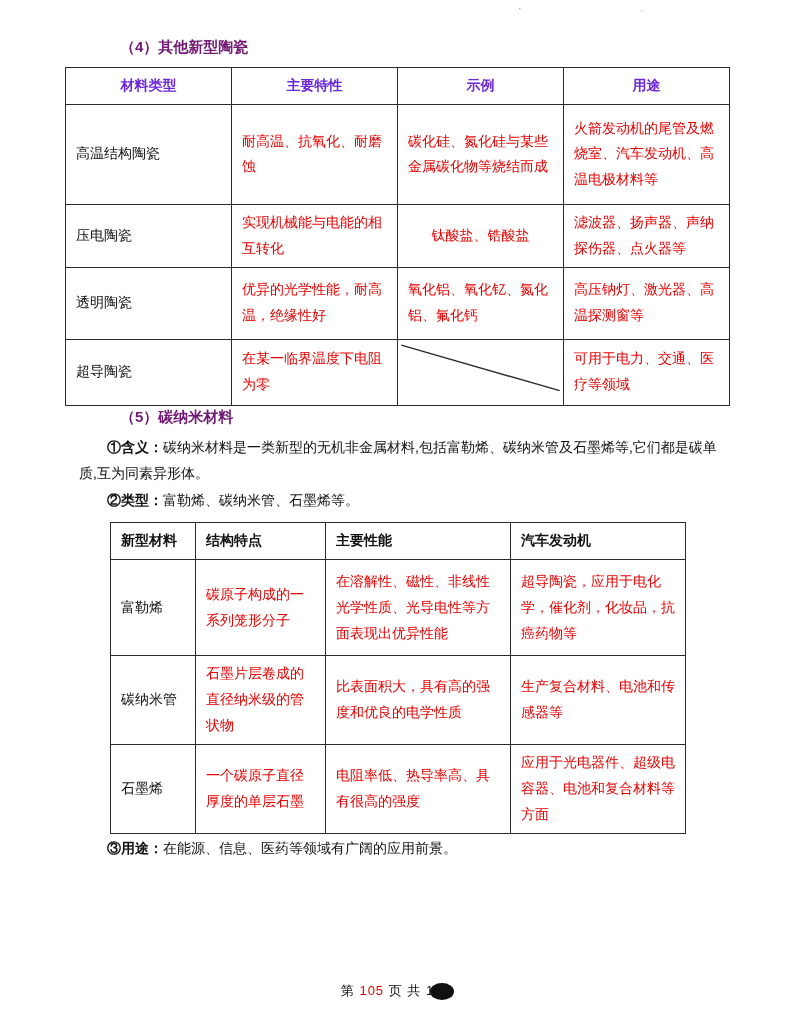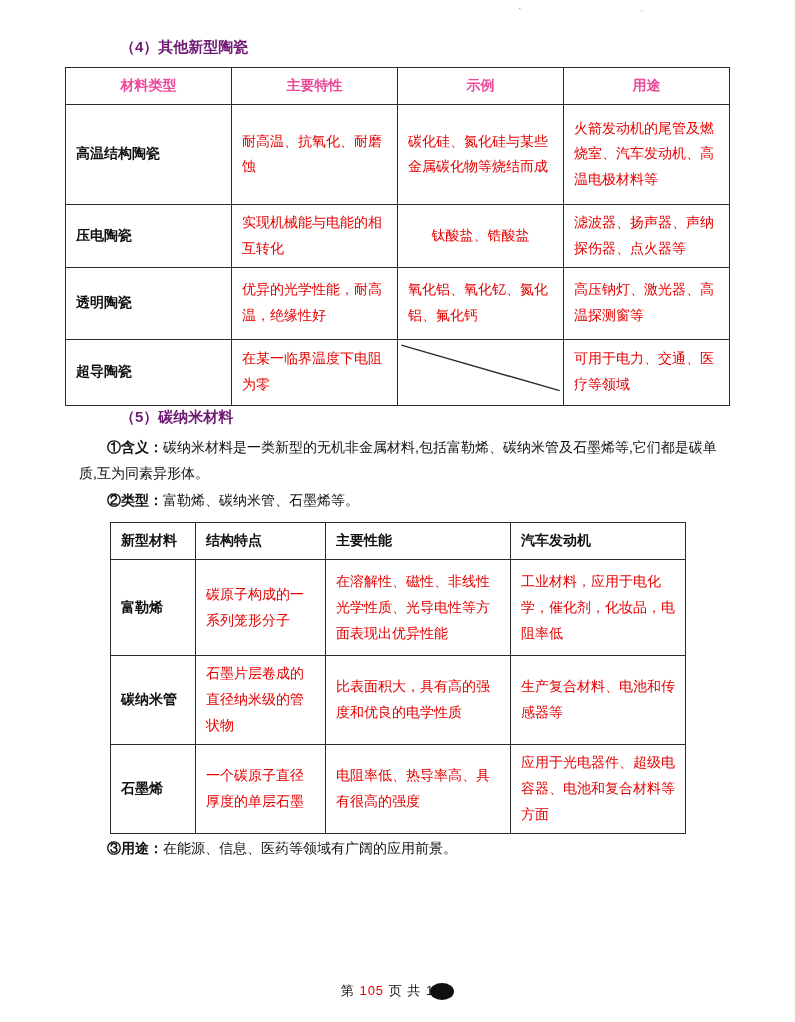--- a/index.html
+++ b/index.html
@@ -13,25 +13,25 @@
   .sec4-title { margin-left:55px; margin-bottom:10px; }
   .sec5-title { margin-left:55px; margin-top:2px; margin-bottom:8px; }
 
   table { border-collapse:collapse; table-layout:fixed; }
   th, td {
     border:1px solid #2b2b2b; vertical-align:middle;
     font-size:14px; line-height:1.85; padding:5px 10px;
     word-break:break-all; text-align:left;
   }
   .t1 { width:665px; }
-  .t1 th { text-align:center; font-weight:bold; color:#ec4899; height:32px; }
+  .t1 th { text-align:center; font-weight:bold; color:#6d28d9; height:32px; }
   .t2 { width:575px; margin-left:45px; margin-top:8px; }
   .t2 th { font-weight:bold; color:#111; height:30px; }
 
-  .mat { font-weight:bold; color:#111; }
+  .mat { font-weight:normal; color:#111; }
   .red { color:#e60000; }
   .center { text-align:center; }
 
   .diag-cell { position:relative; padding:0; }
   .diag-cell svg { position:absolute; left:0; top:0; width:100%; height:100%; display:block; }
 
   .para { font-size:14px; line-height:1.85; color:#111; margin-left:14px; margin-top:2px; }
   .para-indent { text-indent:2em; }
   .para-label { font-weight:bold; }
 
@@ -124,21 +124,21 @@
           <th style="width:130px">结构特点</th>
           <th style="width:185px">主要性能</th>
           <th style="width:175px">汽车发动机</th>
         </tr>
       </thead>
       <tbody>
         <tr class="s1">
           <td class="mat">富勒烯</td>
           <td class="red">碳原子构成的一系列笼形分子</td>
           <td class="red">在溶解性、磁性、非线性光学性质、光导电性等方面表现出优异性能</td>
-          <td class="red">工业材料，应用于电化学，催化剂，化妆品，电阻率低</td>
+          <td class="red">超导陶瓷，应用于电化学，催化剂，化妆品，抗癌药物等</td>
         </tr>
         <tr class="s2">
           <td class="mat">碳纳米管</td>
           <td class="red">石墨片层卷成的直径纳米级的管状物</td>
           <td class="red">比表面积大，具有高的强度和优良的电学性质</td>
           <td class="red">生产复合材料、电池和传感器等</td>
         </tr>
         <tr class="s3">
           <td class="mat">石墨烯</td>
           <td class="red">一个碳原子直径厚度的单层石墨</td>

